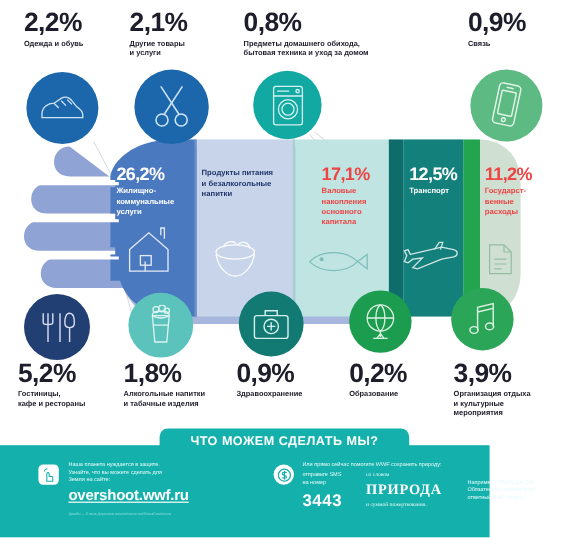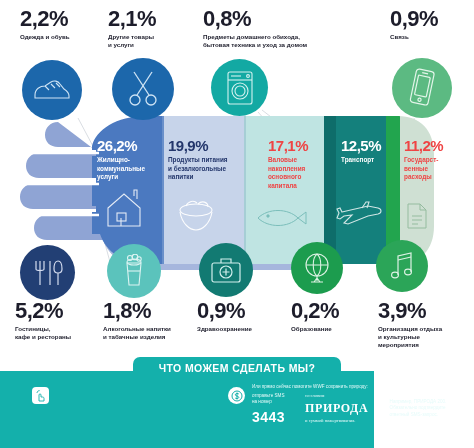--- a/index.html
+++ b/index.html
@@ -37,21 +37,21 @@
   
   .seg { position:absolute; }
   .seg .pct { font-size:15px; font-weight:bold; line-height:1; letter-spacing:-0.5px; }
   .seg .desc { font-size:6.4px; font-weight:bold; line-height:1.35; margin-top:3px; }
   .seg.dark .pct, .seg.dark .desc { color:#ffffff; }
   .seg.navy .pct, .seg.navy .desc { color:#23366b; }
   .seg.deep .pct, .seg.deep .desc { color:#ef4444; }
 
   
   .banner {
-    position:absolute; left:0; top:371px; width:374px; height:77px;
+    position:absolute; left:0; top:371px; width:408px; height:77px;
     background:#14b0ab;
   }
   .banner-tab {
     position:absolute; left:133px; top:-14px; width:208px; height:22px;
     background:#14b0ab; border-radius:7px 7px 0 0;
     display:flex; align-items:center; justify-content:center;
   }
   .banner-tab span { color:#fff; font-size:10.5px; font-weight:bold; letter-spacing:0.4px; }
 
   .b-col { position:absolute; color:#ffffff; }
@@ -237,21 +237,20 @@
     </svg>
   </div>
 
   <div class="seg dark" style="left:97px; top:138px; width:62px;">
     <div class="pct">26,2%</div>
     <div class="desc" style="white-space:pre-line;">Жилищно-
 коммунальные
 услуги</div>
   </div>
   <div class="seg navy" style="left:168px; top:138px; width:76px;">
-    <div class="pct">19,9%</div>
     <div class="desc" style="white-space:pre-line;">Продукты питания
 и безалкогольные
 напитки</div>
   </div>
   <div class="seg deep" style="left:268px; top:138px; width:60px;">
     <div class="pct">17,1%</div>
     <div class="desc" style="white-space:pre-line;">Валовые
 накопления
 основного
 капитала</div>
@@ -352,20 +351,27 @@
       <span>ЧТО МОЖЕМ СДЕЛАТЬ МЫ?</span>
     </div>
 
     <div class="b-icon" style="left:32px; top:16px;">
       <svg width="11" height="12" viewBox="0 0 11 12">
         <g stroke="#14b0ab" stroke-width="0.9" fill="none">
           <path d="M4,11 L4,5 C4,3.5 6,3.5 6,5 L6,7 L7.5,7 C8.5,7 9,7.6 9,8.5 L9,11 Z"></path>
           <path d="M2,3 C2,1.6 3.2,0.6 4.6,0.6"></path>
         </g>
       </svg>
+    </div>
+    <div class="b-col" style="left:57px; top:13px; width:170px;">
+      <div class="b-text" style="white-space:pre-line;">Наша планета нуждается в защите.
+Узнайте, что вы можете сделать для
+Земли на сайте:</div>
+      <a class="b-url" href="#">overshoot.wwf.ru</a>
+      <div class="b-credit">Дизайн — Елена Дорохова www.behance.net/ElenaDorokhova</div>
     </div>
 
     <div class="b-icon" style="left:228px; top:16px; border-radius:50%;">
       <svg width="12" height="12" viewBox="0 0 12 12">
         <g stroke="#14b0ab" stroke-width="1" fill="none">
           <circle cx="6" cy="6" r="5"></circle>
           <path d="M6,2.5 L6,9.5 M7.8,4 C7.2,3.2 4.3,3.2 4.3,4.8 C4.3,6.4 7.8,5.8 7.8,7.4 C7.8,8.8 4.6,8.8 4.2,8"></path>
         </g>
       </svg>
     </div>

